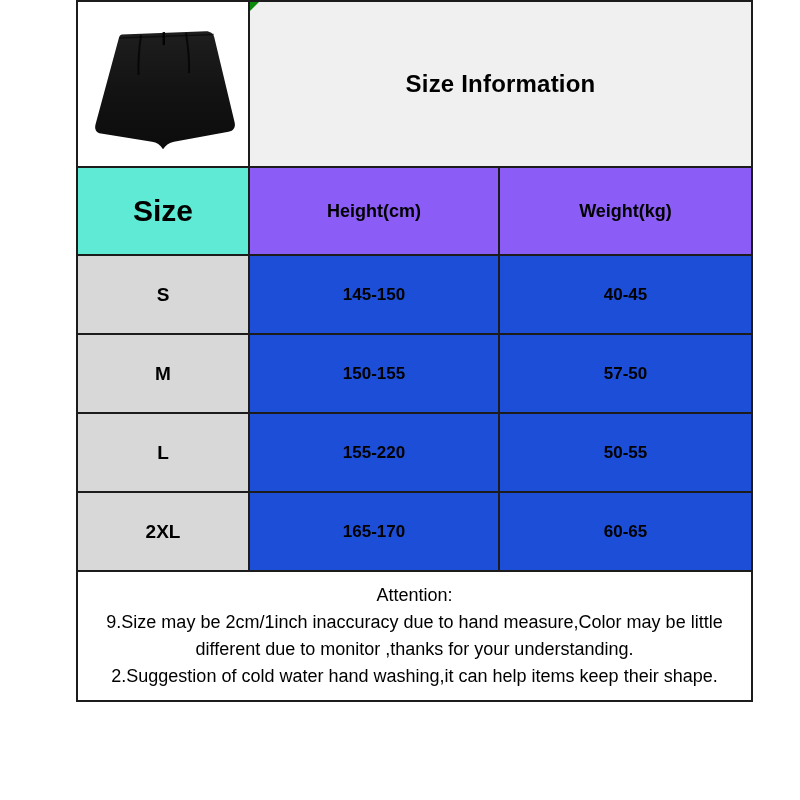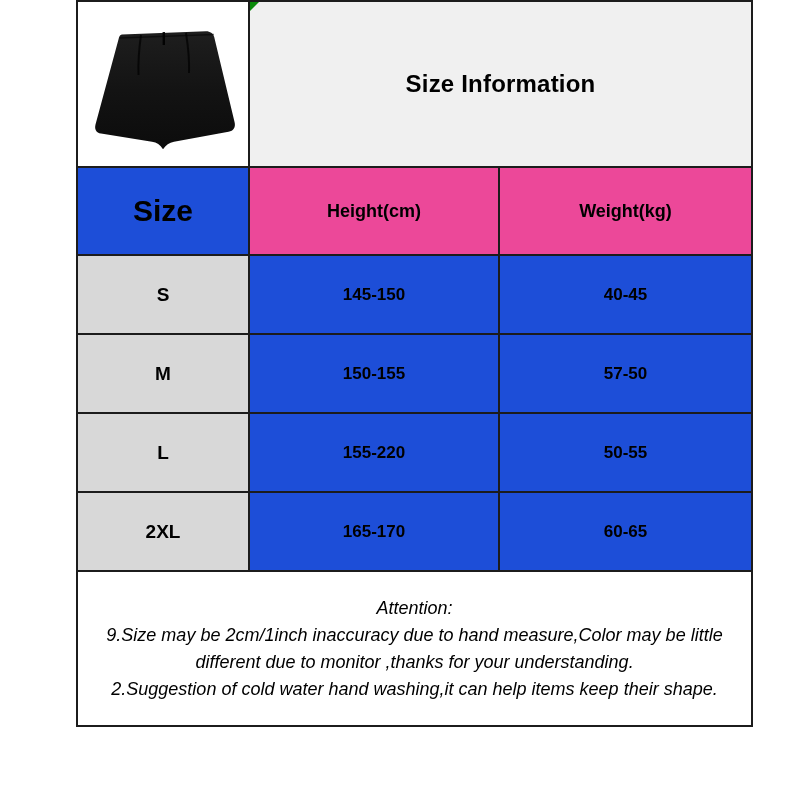--- a/index.html
+++ b/index.html
@@ -20,44 +20,44 @@
   table.size-table td {
     border: 2px solid #1c1c1c;
     text-align: center;
     vertical-align: middle;
     color: #000;
     overflow: hidden;
   }
   tr.row-top     { height: 166px; }
   tr.row-head    { height: 88px;  }
   tr.row-data    { height: 79px;  }
-  tr.row-notes   { height: 155px; font-style: italic; }
+  tr.row-notes   { height: 130px; }
 
   td.product-cell { background: #ffffff; padding: 0; }
   td.info-cell {
     background: #f0f0f0;
     position: relative;
     font-size: 24px;
     font-weight: bold;
     letter-spacing: 0.2px;
   }
   .corner-marker {
     position: absolute;
     top: 0; left: 0;
     width: 9px; height: 9px;
     background: #0a8a0a;
     clip-path: polygon(0 0, 100% 0, 0 100%);
   }
   td.head-size {
-    background: #1d4ed8;
+    background: #5eead4;
     font-size: 30px;
     font-weight: bold;
   }
   td.head-col {
-    background: #ec4899;
+    background: #8b5cf6;
     font-size: 18px;
     font-weight: bold;
   }
   td.size-cell {
     background: #d8d8d8;
     font-size: 19px;
     font-weight: bold;
   }
   td.value-cell {
     background: #1d4ed8;

